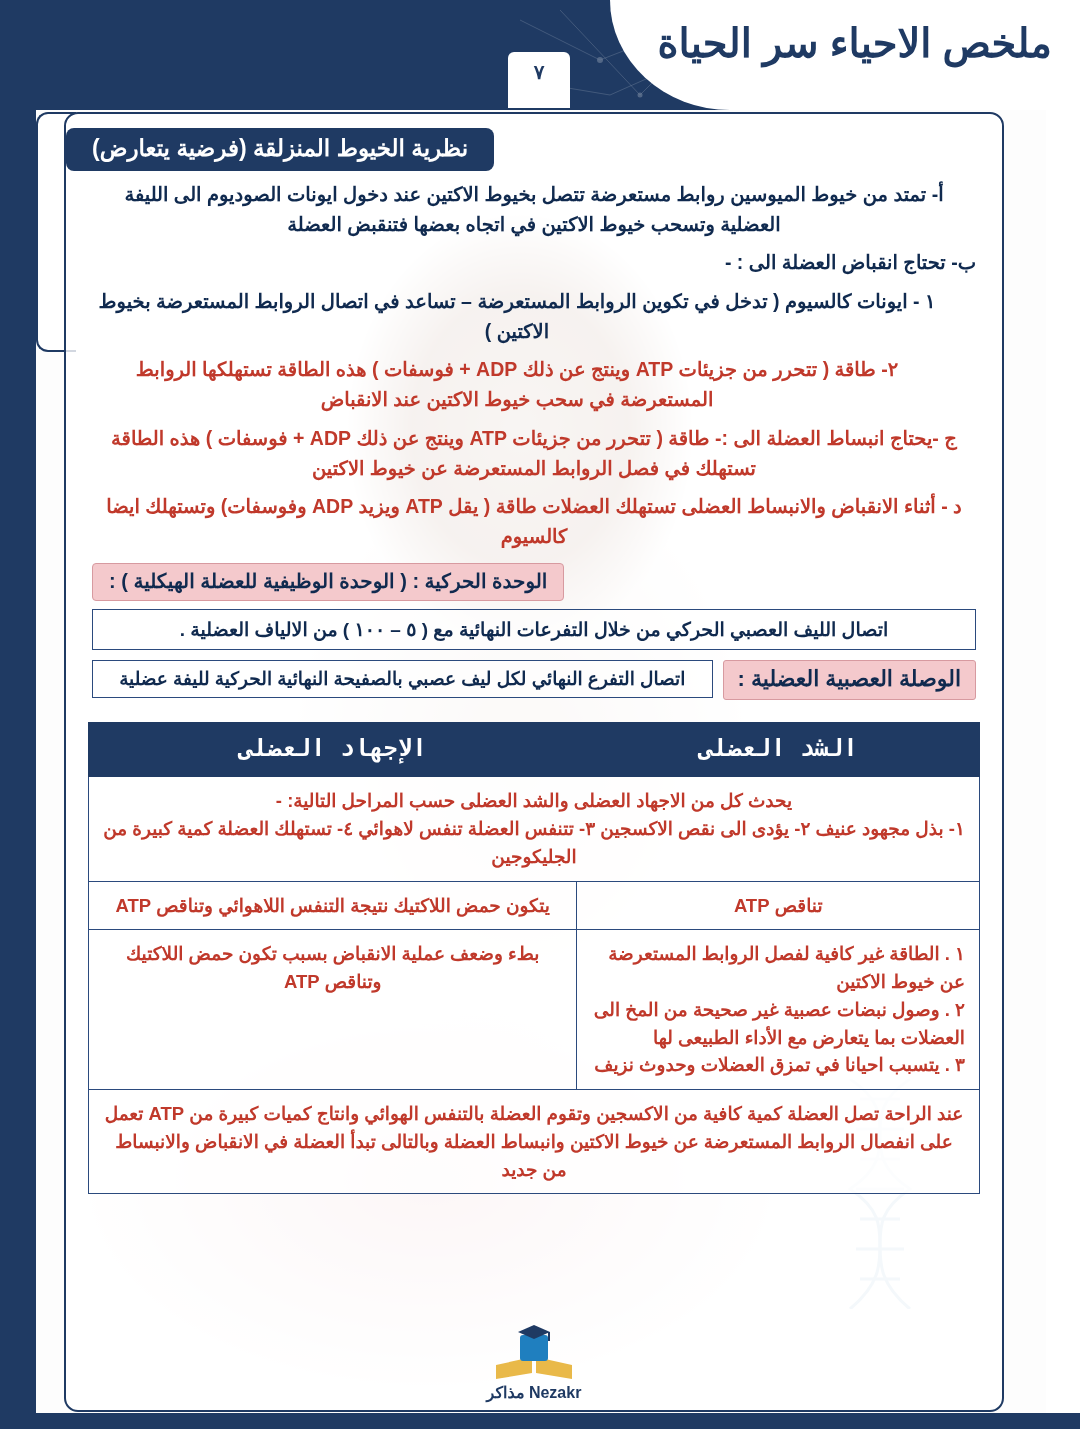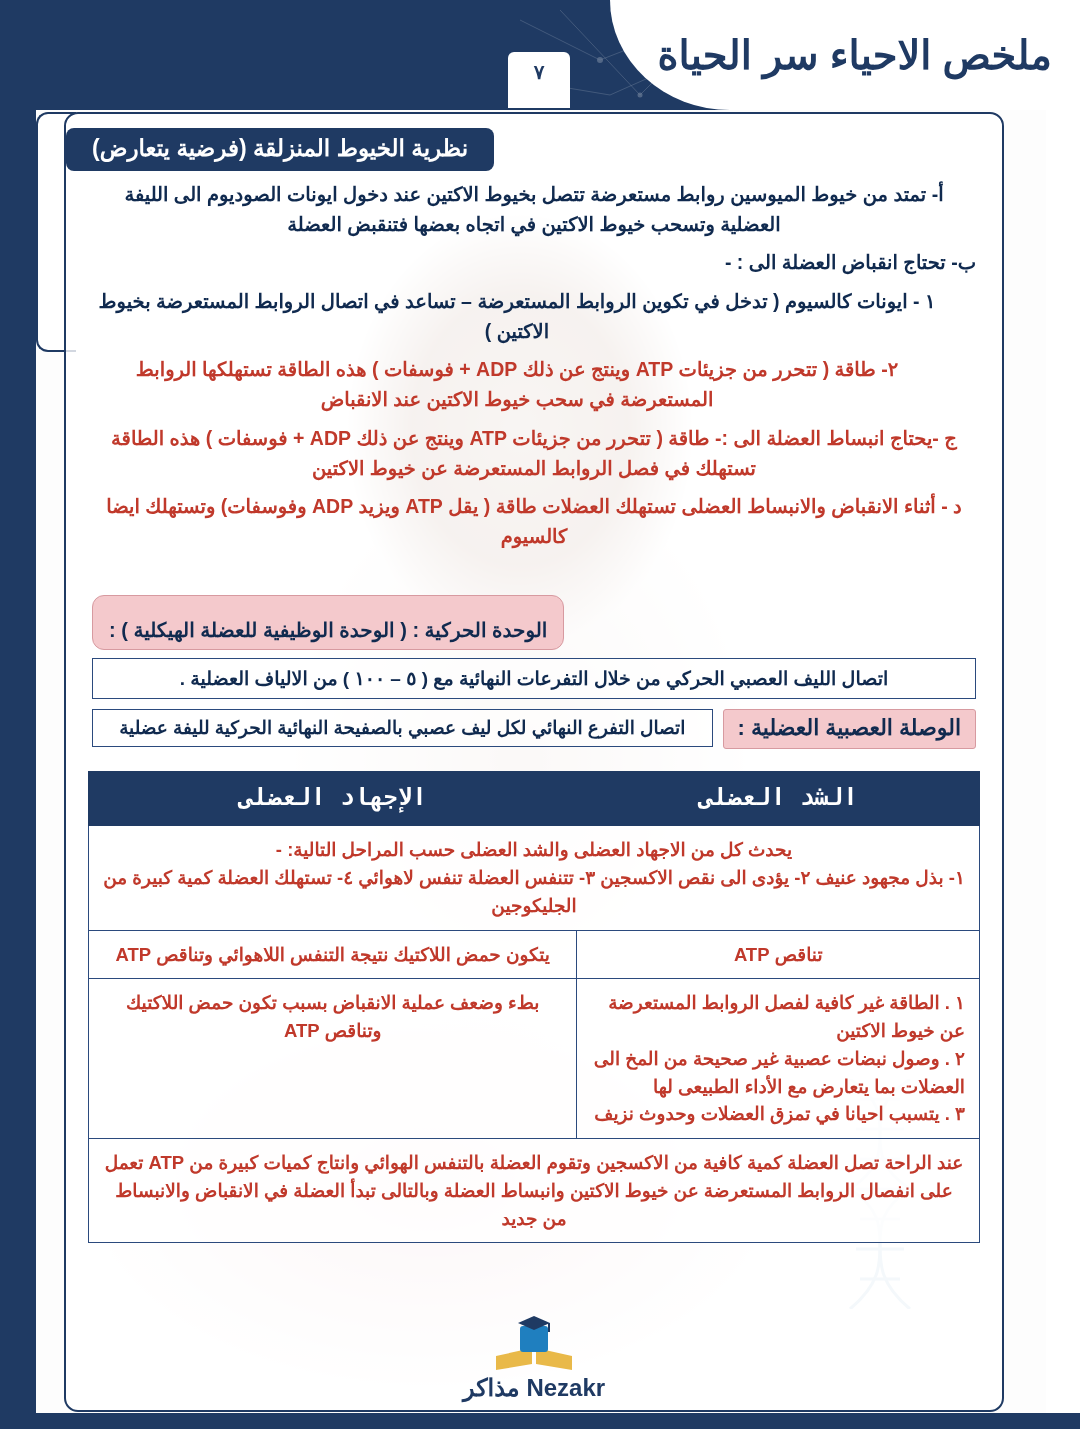--- a/index.html
+++ b/index.html
@@ -43,21 +43,21 @@
   .banner-title-wrap{
     position:absolute;right:0;top:0;height:110px;width:520px;
   }
   .banner-curve{
     position:absolute;right:0;top:0;
     width:470px;height:110px;
     background:#ffffff;
     border-bottom-left-radius:120px 110px;
   }
   .banner-title{
-    position:absolute;right:28px;top:32px;
+    position:absolute;right:28px;top:20px;
     font-size:40px;font-weight:bold;color:#1f3a63;
     letter-spacing:0;
     white-space:nowrap;
   }
   .page-tab{
     position:absolute;left:508px;top:52px;
     width:62px;height:56px;background:#ffffff;
     border-top-left-radius:6px;border-top-right-radius:6px;
     display:flex;align-items:flex-start;justify-content:center;
     padding-top:8px;
@@ -110,23 +110,22 @@
   .p-red{color:#c0392b;}
   .p-left{text-align:right;}
   .indent{padding-right:60px;}
   
   .pink-head{
     display:inline-block;
     background:#f4c9cc;
     color:#102a4f;
     font-weight:bold;font-size:20px;
     border:1px solid #d79aa0;
-    padding:22px 16px 7px 16px;
-    border-radius:12px;
-    margin-top:32px;
+    padding:5px 16px 7px 16px;
+    border-radius:4px;
   }
   .row-right{ text-align:left; padding:12px 26px 0 26px;}
   .boxed{
     margin:8px 26px 0 26px;
     border:1px solid #2b4a7d;
     padding:8px 14px;
     font-size:19px;font-weight:bold;color:#102a4f;
     text-align:center;
     background:rgba(255,255,255,.55);
   }
@@ -177,21 +176,21 @@
   
   .footer{
     position:absolute;left:0;right:0;bottom:8px;
     text-align:center;
   }
   .logo-book{
     width:96px;height:58px;margin:0 auto;
     position:relative;
   }
   .logo-text{
-    font-size:24px;font-weight:bold;color:#1f3a63;margin-top:4px;
+    font-size:16px;font-weight:bold;color:#1f3a63;margin-top:4px;
   }
   .bottom-bar{
     position:absolute;left:0;bottom:0;width:1080px;height:16px;
     background:#1f3a63;
   }
   .left-edge{
     position:absolute;left:0;top:110px;width:36px;bottom:16px;
     background:#1f3a63;
   }
   .right-edge{

